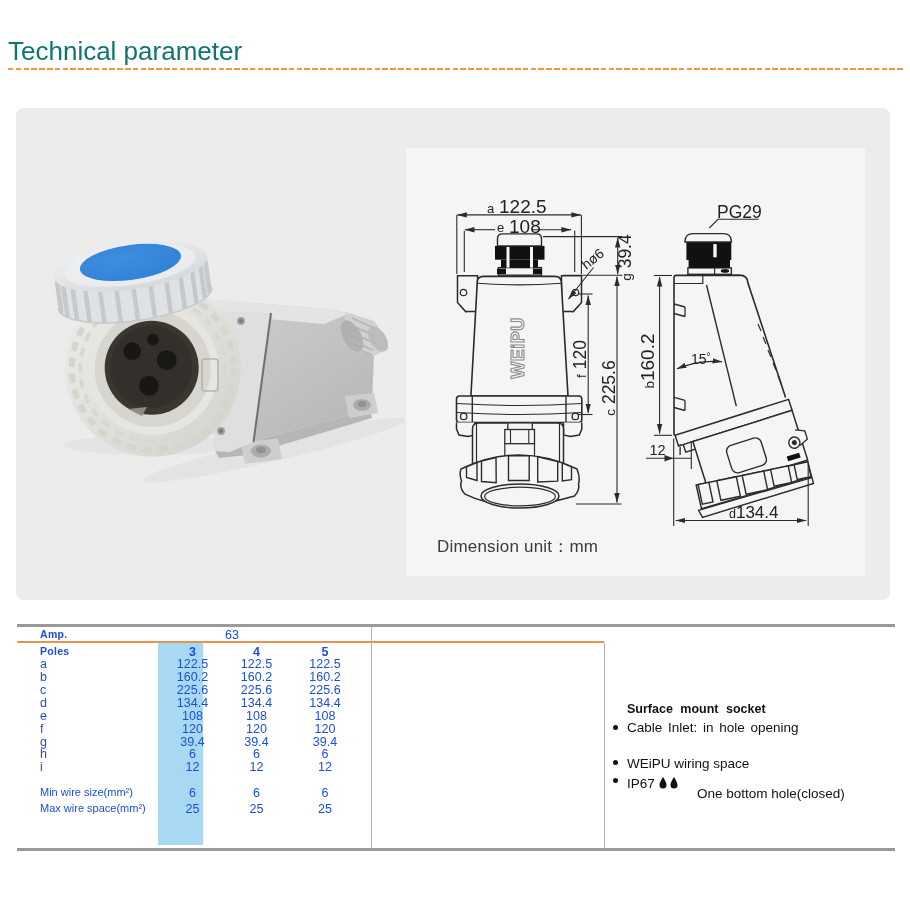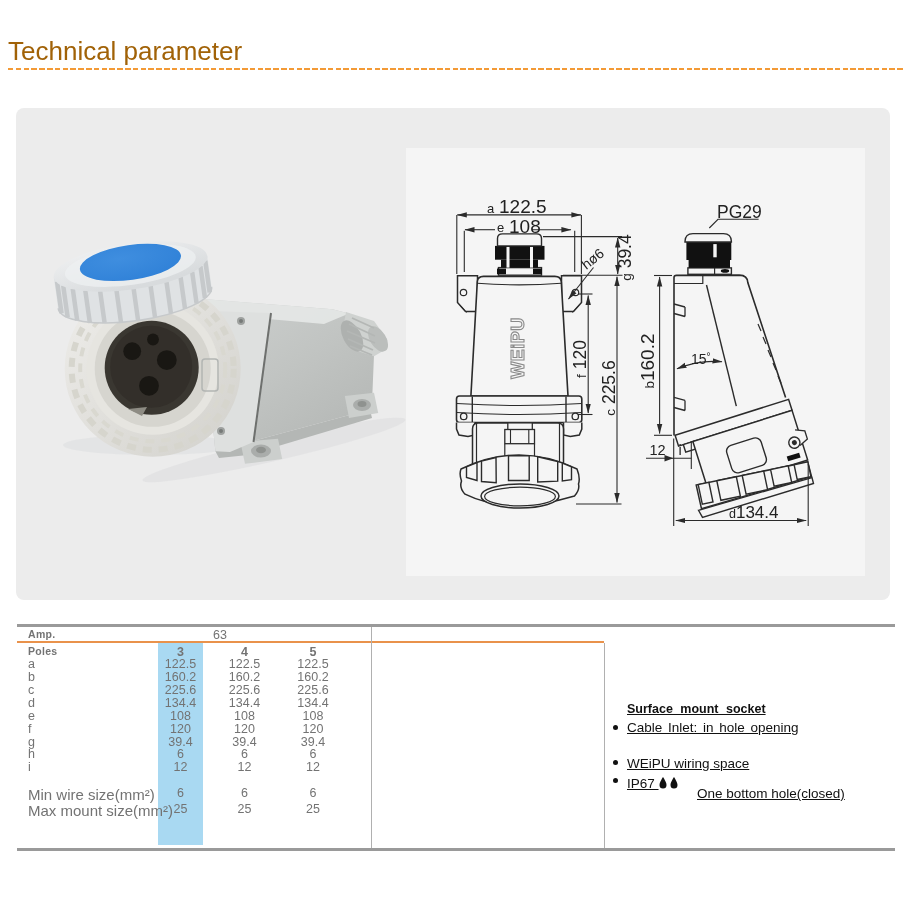--- a/index.html
+++ b/index.html
@@ -1,42 +1,42 @@
 <!DOCTYPE html>
 <html><head>
 <meta charset="utf-8">
 <style>
   html,body{margin:0;padding:0;}
   body{width:910px;height:911px;position:relative;background:#fff;
        font-family:"Liberation Sans", sans-serif;overflow:hidden;}
   .abs{position:absolute;}
   h1{position:absolute;left:8px;top:36px;margin:0;font-weight:400;
-     font-size:26px;color:#a16207;letter-spacing:0px;}
+     font-size:26px;color:#0f766e;letter-spacing:0px;}
   #dash{position:absolute;left:8px;top:68px;width:897px;height:2px;
         background:repeating-linear-gradient(90deg,#f39a36 0 5.5px,rgba(0,0,0,0) 5.5px 7.8px);}
   #card{position:absolute;left:16px;top:108px;width:874px;height:492px;
         background:#ececec;border-radius:8px;}
   #panel{position:absolute;left:390px;top:40px;width:459px;height:428px;
          background:#f5f5f5;}
   #tabtop{left:17px;top:624px;width:878px;height:3px;background:#9a9a9a;}
   #tabbot{left:17px;top:848px;width:878px;height:3px;background:#9a9a9a;}
   #orangeline{left:17px;top:641px;width:587px;height:2px;background:#e9924b;}
   #vline1{left:371px;top:627px;width:1px;height:221px;background:#b0b0b0;}
   #vline2{left:604px;top:643px;width:1px;height:205px;background:#b0b0b0;}
   #bluecol{left:158px;top:643px;width:45px;height:202px;background:#a9d9f2;}
-  .trow{position:absolute;left:0;width:604px;height:15px;font-size:12.5px;color:#737373;}
+  .trow{position:absolute;left:12px;width:604px;height:15px;font-size:12.5px;color:#1d4ed8;}
   .trow .lab{position:absolute;left:28px;top:0;}
   .trow .c3{position:absolute;left:153px;width:55px;text-align:center;}
   .trow .c4{position:absolute;left:217px;width:55px;text-align:center;}
   .trow .c5{position:absolute;left:285px;width:56px;text-align:center;}
   .bold{font-weight:bold;}
   .small{font-size:10.5px;font-weight:bold;letter-spacing:0.3px;}
-  .tiny{font-size:15px;}
+  .tiny{font-size:11px;}
   
-  .rb{position:absolute;font-size:13.5px;color:#111;text-decoration:underline;}
+  .rb{position:absolute;font-size:13.5px;color:#111;}
   .bullet{position:absolute;width:5px;height:5px;border-radius:50%;background:#111;}
 </style>
 </head>
 <body>
 <h1>Technical parameter</h1>
 <div id="dash"></div>
 <div id="card">
 <svg id="photo" width="405" height="492" viewBox="0 0 405 492" style="position:absolute;left:0;top:0;">
 <defs>
 <linearGradient id="bodyg" x1="0" y1="0" x2="0.8" y2="1">
@@ -256,20 +256,21 @@
 <text transform="rotate(-90 209 240)" x="209" y="240" text-anchor="middle" font-size="13.5">c<tspan font-size="17.5">&nbsp;225.6</tspan></text>
 <text x="311" y="69.5" font-size="17.5">PG29</text>
 <text transform="rotate(-90 248 213)" x="248" y="213" text-anchor="middle" font-size="13.5">b<tspan font-size="19">160.2</tspan></text>
 <text x="285" y="216" font-size="14">15<tspan font-size="10" dy="-4">°</tspan></text>
 <text x="243.5" y="307" font-size="14.5">12</text>
 <text x="272.5" y="307" font-size="14.5">i</text>
 <text x="323" y="369.5" font-size="12.5">d<tspan font-size="17">134.4</tspan></text>
 </g>
 </g>
 </svg>
+<div style="position:absolute;left:31px;top:387px;font-size:17px;color:#3c3c3c;letter-spacing:0.2px;">Dimension unit：mm</div>
   </div>
 </div>
 
 <div class="abs" id="tabtop"></div>
 <div class="abs" id="orangeline"></div>
 <div class="abs" id="vline1"></div>
 <div class="abs" id="vline2"></div>
 <div class="abs" id="bluecol"></div>
 <div class="trow" style="top:628px;">
     <span class="lab small">Amp.</span>
@@ -335,21 +336,21 @@
     <span class="c4">12</span>
     <span class="c5">12</span>
   </div>
 <div class="trow" style="top:786px;">
     <span class="lab tiny">Min wire size(mm²)</span>
     <span class="c3">6</span>
     <span class="c4">6</span>
     <span class="c5">6</span>
   </div>
 <div class="trow" style="top:802px;">
-    <span class="lab tiny">Max mount size(mm²)</span>
+    <span class="lab tiny">Max wire space(mm²)</span>
     <span class="c3">25</span>
     <span class="c4">25</span>
     <span class="c5">25</span>
   </div>
 <div class="abs" id="tabbot"></div>
 
 <div class="rb bold" style="left:627px;top:702px;word-spacing:4px;font-size:12.5px;">Surface mount socket</div>
 <div class="bullet" style="left:613px;top:725px;"></div>
 <div class="rb" style="left:627px;top:720px;word-spacing:2px;">Cable Inlet: in hole opening</div>
 <div class="rb" style="left:697px;top:738px;margin-top:48px;">One bottom hole(closed)</div>

